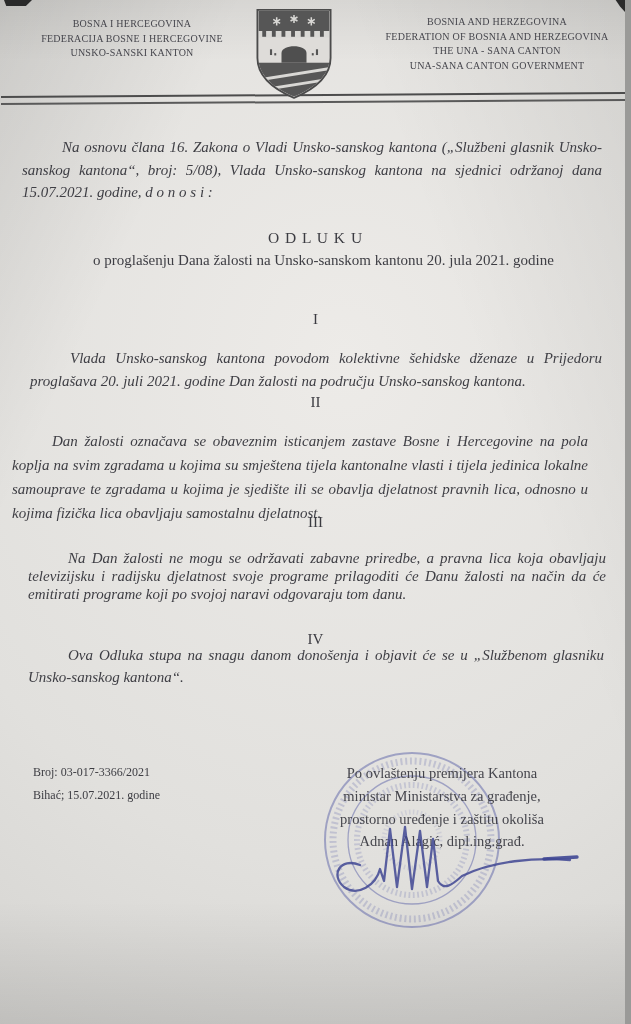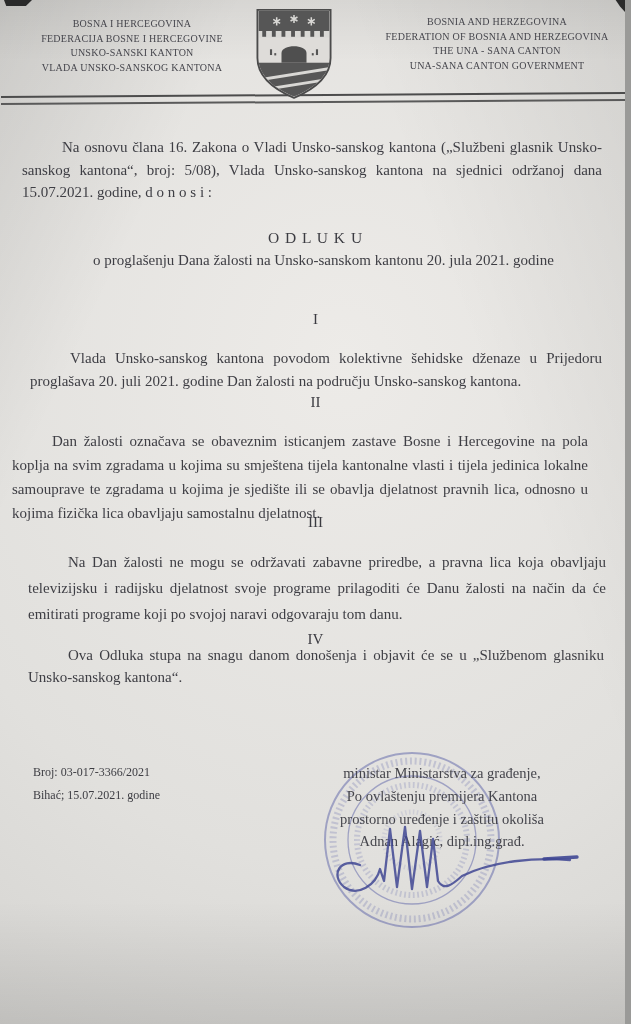--- a/index.html
+++ b/index.html
@@ -17,48 +17,47 @@
   .corner-mark.tl{left:4px;top:0;width:28px;height:6px;clip-path:polygon(0 0,100% 0,78% 100%,8% 100%);}
   .corner-mark.tr{right:0;top:0;width:11px;height:12px;clip-path:polygon(15% 0,100% 0,100% 100%,55% 55%);}
   .hdr{position:absolute;text-align:center;font-size:10px;line-height:14.5px;letter-spacing:.25px;color:#46464d;}
   .hdr-left{left:26px;top:17px;width:212px;}
   .hdr-right{left:372px;top:15px;width:250px;}
   .emblem{position:absolute;left:244px;top:6px;width:100px;height:100px;z-index:2;}
   .rule{position:absolute;left:1px;top:94px;width:629px;height:5px;
         border-top:2px solid #4c4c4c;border-bottom:2px solid #5a5a5a;
         transform:rotate(-0.35deg);}
   .para{position:absolute;text-align:justify;font-size:15px;line-height:22.5px;}
-  .indent{text-indent:40px;}
+  .indent{text-indent:40px;font-style:italic;}
   .preamble{left:22px;top:121px;width:580px;}
   .doc-title{position:absolute;left:0;top:229px;width:631px;text-align:center;font-size:15.5px;letter-spacing:1px;color:#3b3b41;}
   .doc-subtitle{position:absolute;left:0;top:252px;width:631px;text-align:center;font-size:15px;padding-left:8px;}
   .sec-num{position:absolute;left:0;width:631px;text-align:center;font-size:15px;color:#3b3b41;}
   .sec1n{top:311px;} .sec1t{left:30px;top:332px;width:572px;}
   .sec2n{top:394px;} .sec2t{left:12px;top:414px;width:576px;line-height:24px;}
-  .sec3n{top:514px;} .sec3t{left:28px;top:534px;width:578px;line-height:26px;}
+  .sec3n{top:514px;} .sec3t{left:28px;top:534px;width:578px;line-height:18px;}
   .sec4n{top:631px;} .sec4t{left:28px;top:630px;width:576px;line-height:21.8px;}
   .footer-left{position:absolute;left:33px;top:761px;font-size:12px;line-height:22.5px;color:#3c3c42;}
   .sig-block{position:absolute;left:322px;top:762px;width:240px;text-align:center;
              font-size:14.5px;line-height:22.8px;color:#45454c;z-index:3;}
   .stamp{position:absolute;left:317px;top:745px;width:190px;height:190px;z-index:1;opacity:.5;}
   .signature{position:absolute;left:320px;top:815px;width:270px;height:95px;z-index:4;}
 </style>
 </head>
 <body>
 
 <div class="page">
 
   <div class="corner-mark tl"></div>
   <div class="corner-mark tr"></div>
 
   <div class="hdr hdr-left">
     <div>BOSNA I HERCEGOVINA</div>
     <div>FEDERACIJA BOSNE I HERCEGOVINE</div>
     <div>UNSKO-SANSKI KANTON</div>
-    <div>VLADA UNSKO-SANSKOG KANTONA</div>
   </div>
 
   <div class="emblem">
     <svg width="100" height="100" viewBox="0 0 104 104">
       <defs>
         <clipPath id="sh">
           <path d="M15 5 H89 V54 C89 72.5 72.5 85.5 52 94 C31.5 85.5 15 72.5 15 54 Z"></path>
         </clipPath>
       </defs>
       <path d="M14 4 H90 V54 C90 73 73 86.5 52 95.5 C31 86.5 14 73 14 54 Z" fill="#dedcd9" stroke="#4b4b4b" stroke-width="2"></path>
@@ -137,22 +136,22 @@
     <svg width="190" height="190" viewBox="0 0 190 190" fill="none">
       <circle cx="95" cy="95" r="87" stroke="#5d63a8" stroke-width="2"></circle>
       <circle cx="95" cy="95" r="79" stroke="#5d63a8" stroke-width="7" stroke-dasharray="2 2.8" opacity="0.5"></circle>
       <circle cx="95" cy="95" r="64" stroke="#5d63a8" stroke-width="1.3"></circle>
       <circle cx="95" cy="95" r="55" stroke="#5d63a8" stroke-width="6" stroke-dasharray="1.8 2.6" opacity="0.45"></circle>
       <circle cx="95" cy="95" r="28" stroke="#5d63a8" stroke-width="5" stroke-dasharray="1.5 2.4" opacity="0.3"></circle>
     </svg>
   </div>
 
   <div class="sig-block">
+    <div>Po ovlaštenju premijera Kantona</div>
     <div>ministar Ministarstva za građenje,</div>
-    <div>Po ovlaštenju premijera Kantona</div>
     <div>prostorno uređenje i zaštitu okoliša</div>
     <div>Adnan Alagić, dipl.ing.građ.</div>
   </div>
 
   <div class="signature">
     <svg width="270" height="95" viewBox="0 0 270 95" fill="none">
       <path d="M40 50 C20 42 10 60 24 72 C38 82 56 70 60 54 L64 66 L70 14 L77 72 L85 12 L92 74 L100 16 L107 72 L113 24 L118 66 C124 76 132 70 142 61 C172 46 216 42 250 45" stroke="#3f4793" stroke-width="2.3" stroke-linecap="round" stroke-linejoin="round" opacity="0.85"></path>
       <path d="M224 44 L257 42" stroke="#3f4793" stroke-width="3.4" stroke-linecap="round" opacity="0.9"></path>
     </svg>
   </div>

